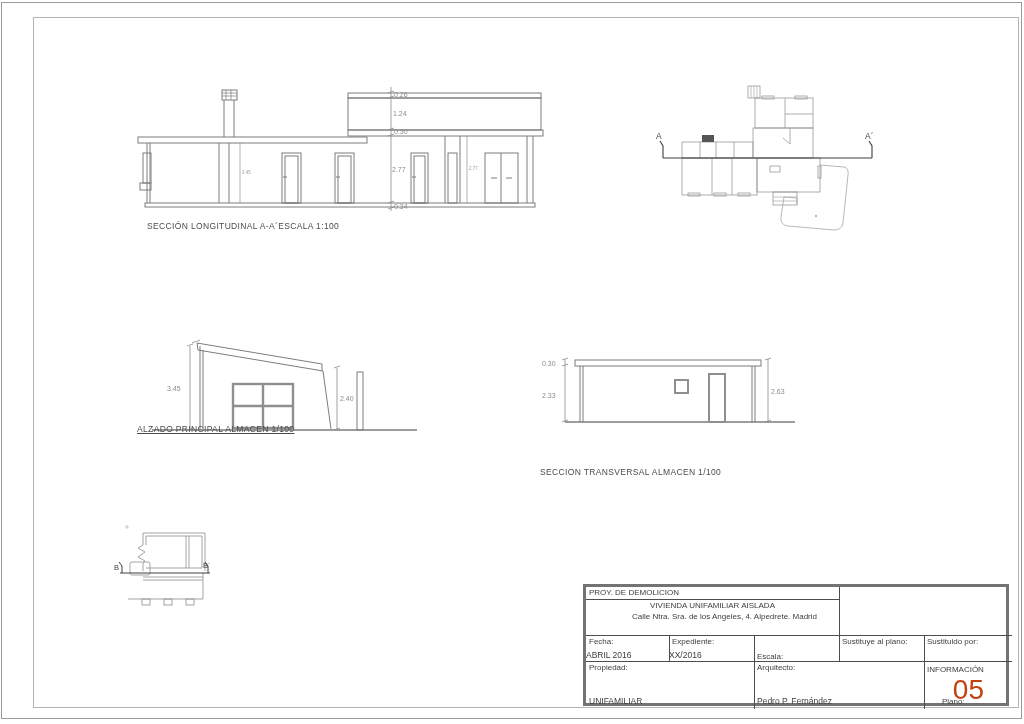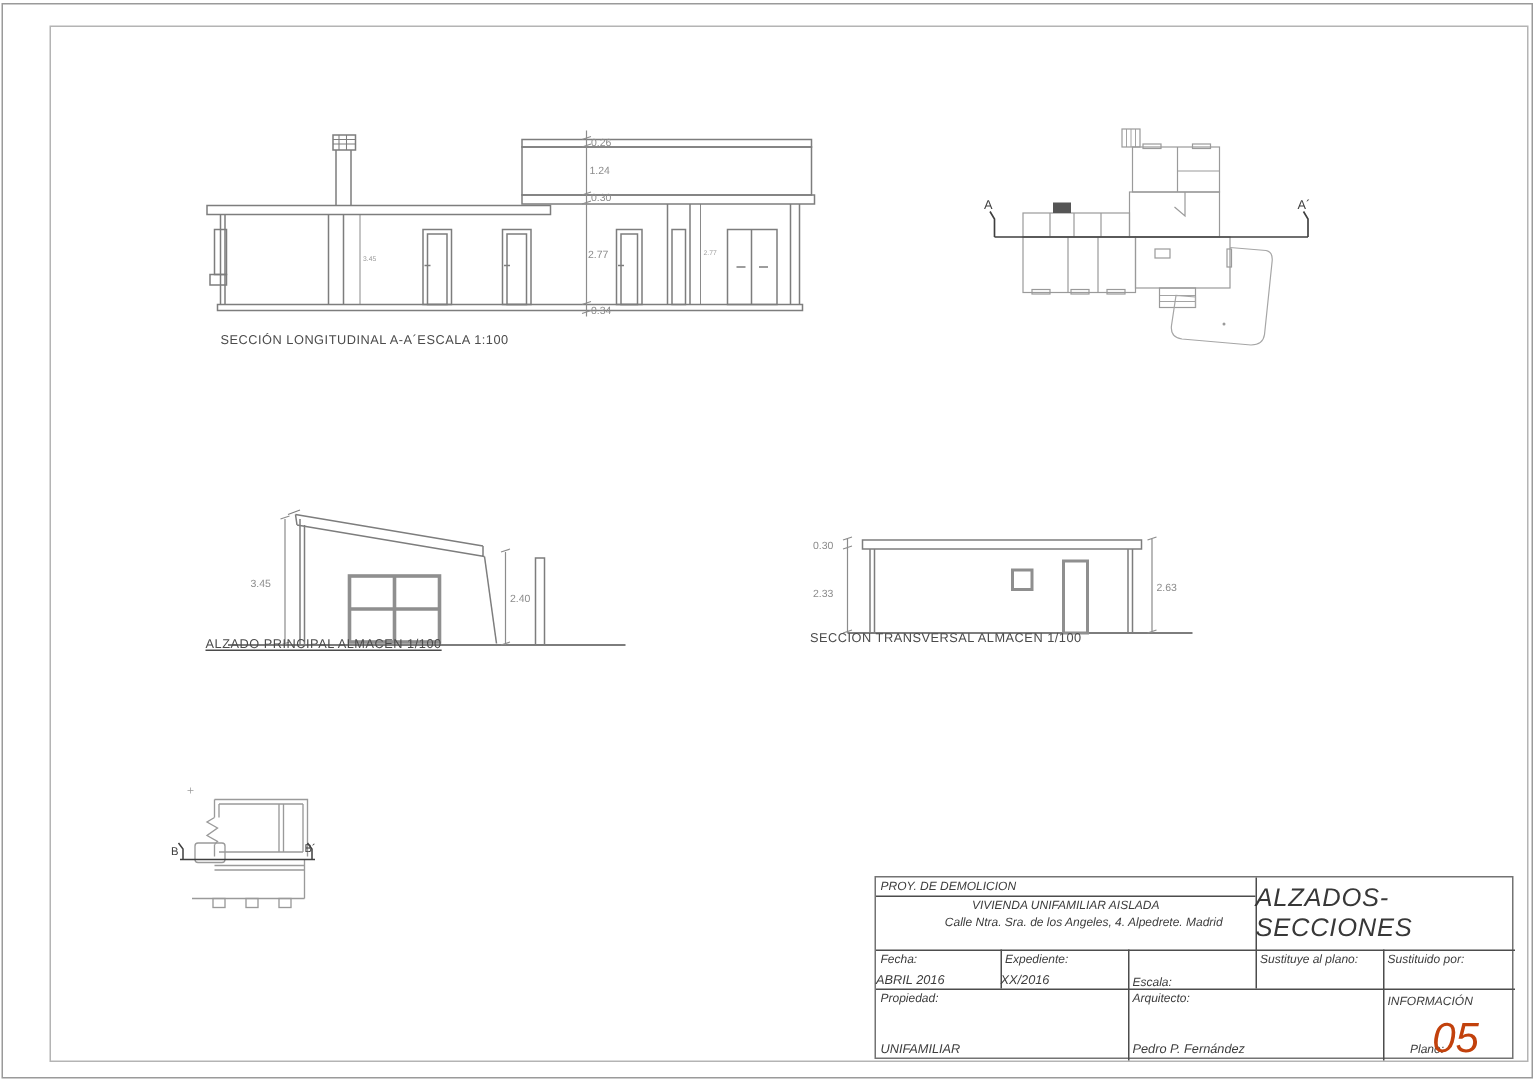--- a/index.html
+++ b/index.html
@@ -10,21 +10,21 @@
   .frame{position:absolute;left:33px;top:17px;width:984px;height:689px;
        border:1px solid #b4b4b4;}
   svg{position:absolute;overflow:visible;}
   svg text{font-family:"Liberation Sans",sans-serif;}
   .dim{fill:#8c8c8c;font-size:7px;}
   .dim-tiny{fill:#9a9a9a;font-size:4.5px;}
   .marker{fill:#3f3f3f;font-size:8.5px;}
   .draw-label{position:absolute;font-size:8.5px;color:#4b4b4b;letter-spacing:.35px;white-space:nowrap;}
   
   .tb{position:absolute;left:583px;top:584px;width:426px;height:122px;
-      border:1px solid #737373;box-sizing:border-box;background:#fff;font-style:italic;}
+      border:3px solid #737373;box-sizing:border-box;background:#fff;}
   .tb .hline,.tb .vline{position:absolute;background:#4d4d4d;}
   .tb .hline{height:1px;}
   .tb .vline{width:1px;}
   .tb-text{position:absolute;font-size:8px;color:#3d3d3d;white-space:nowrap;}
   .tb-value{position:absolute;font-size:8.5px;color:#3d3d3d;white-space:nowrap;}
   .tb-center{position:absolute;text-align:center;font-size:8px;color:#3d3d3d;}
   .tb-big{position:absolute;left:253px;top:0;width:173px;height:48px;
       display:flex;align-items:center;justify-content:center;
       font-size:17px;letter-spacing:.5px;color:#383838;}
   .tb-plano-num{position:absolute;right:22px;bottom:-1px;font-size:28px;color:#c2410c;line-height:1;}
@@ -149,21 +149,21 @@
   <rect x="675" y="380" width="13" height="13" stroke="#8f8f8f" stroke-width="2" fill="none"></rect>
   <rect x="709" y="374" width="16" height="48" stroke="#8f8f8f" stroke-width="2" fill="none"></rect>
   <g stroke="#8c8c8c" stroke-width="0.8" fill="none">
     <path d="M565,359 V422 M562,360 l6,-2 M562,366 l6,-2 M562,422 l6,-2"></path>
     <path d="M768,359 V422 M765,360 l6,-2 M765,422 l6,-2"></path>
   </g>
   <text class="dim" x="542" y="366">0.30</text>
   <text class="dim" x="542" y="398">2.33</text>
   <text class="dim" x="771" y="394">2.63</text>
 </svg>
-<div class="draw-label" style="left:540px;top:420px;">SECCION TRANSVERSAL ALMACEN 1/100</div>
+<div class="draw-label" style="left:540px;top:467px;">SECCION TRANSVERSAL ALMACEN 1/100</div>
 
 <svg style="left:110px;top:518px;" width="110" height="100" viewBox="110 518 110 100">
   <g stroke="#9a9a9a" stroke-width="0.9" fill="none">
     <path d="M125,527 h4 M127,525 v4" stroke-width="0.5"></path>
     <path d="M143,533 H205 V571 M143,533 V545 M143,563 V571"></path>
     <path d="M146,536 H202 M202,536 V568 M146,568 H202 M146,536 V545"></path>
     <path d="M186,536 V568 M189,536 V568"></path>
     <path d="M143,545 l-5,3 l7,4 l-7,5 l7,4 l-2,2"></path>
     <rect x="130" y="562" width="20" height="13" rx="2"></rect>
     <path d="M143,577 H203 M143,580 H203 M203,573 V599"></path>
@@ -188,21 +188,20 @@
   <div class="vline" style="left:253px;top:0;height:74px;"></div>
   <div class="vline" style="left:83px;top:48px;height:26px;"></div>
   <div class="vline" style="left:168px;top:48px;height:74px;"></div>
   <div class="vline" style="left:338px;top:48px;height:74px;"></div>
 
   <div class="tb-text" style="left:3px;top:1px;">PROY. DE DEMOLICION</div>
 
   <div class="tb-center" style="left:0;top:14px;width:253px;">VIVIENDA UNIFAMILIAR AISLADA</div>
   <div class="tb-center" style="left:12px;top:25px;width:253px;">Calle Ntra. Sra. de los Angeles, 4. Alpedrete. Madrid</div>
 
-  <div class="tb-big">ALZADOS-SECCIONES</div>
 
   <div class="tb-text" style="left:3px;top:50px;">Fecha:</div>
   <div class="tb-value" style="left:0;top:63px;width:79px;text-align:left;">ABRIL 2016</div>
 
   <div class="tb-text" style="left:86px;top:50px;">Expediente:</div>
   <div class="tb-value" style="left:83px;top:63px;width:81px;text-align:left;">XX/2016</div>
 
   <div class="tb-text" style="left:171px;top:65px;">Escala:</div>
   <div class="tb-value" style="left:168px;top:63px;width:81px;text-align:right;"></div>
 

